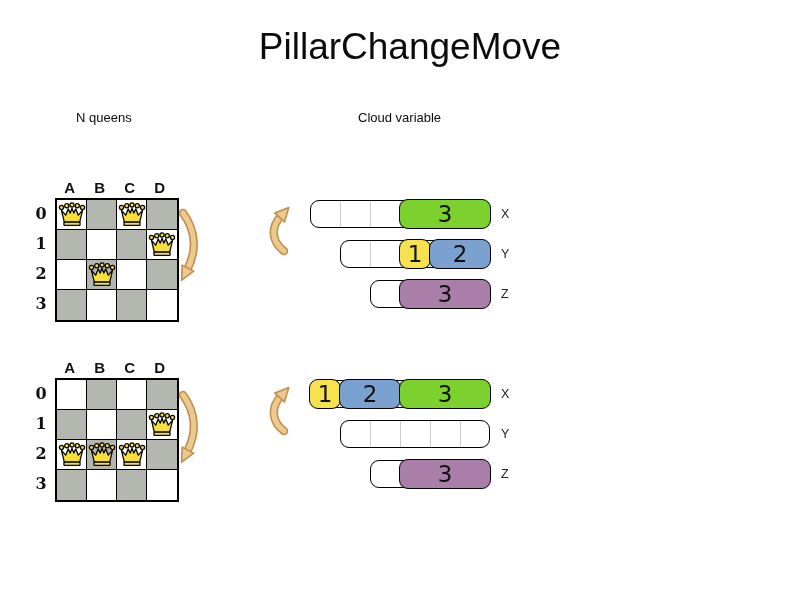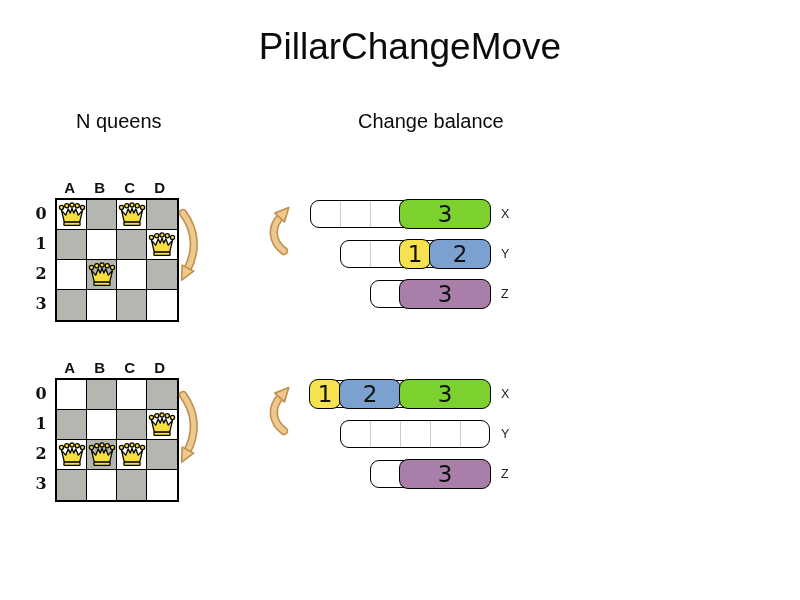--- a/index.html
+++ b/index.html
@@ -5,21 +5,21 @@
 <style>
   html,body{margin:0;padding:0}
   body{
     width:800px;height:600px;position:relative;overflow:hidden;
     background:#ffffff;color:#111;
     font-family:"Liberation Sans",sans-serif;
   }
   #scene{position:absolute;left:10px;top:0;width:800px;height:600px}
   .title{position:absolute;top:27px;left:0;width:800px;text-align:center;font-size:37px;line-height:1.1;color:#0b0b0b}
   .subtitle{position:absolute;top:69px;left:0;width:800px;text-align:center;font-size:13.5px;color:#0b0b0b}
-  .section-label{position:absolute;font-size:20px;color:#0b0b0b}
+  .section-label{position:absolute;font-size:13px;color:#0b0b0b}
   #nqueens-label{left:66px;top:110px}
   #cloud-label{left:348px;top:110px}
 
   
   .board{position:absolute;display:grid;grid-template-columns:repeat(4,30px);grid-template-rows:repeat(4,30px);border:2px solid #000;background:#fff}
   .cell{box-sizing:border-box;width:30px;height:30px;display:flex;align-items:center;justify-content:center;border-right:1px solid #000;border-bottom:1px solid #000}
   .cell:nth-child(4n){border-right:none}
   .cell:nth-child(n+13){border-bottom:none}
   .cell.dark{background:var(--gray_cell,#b3b7af)}
   .cell.light{background:#fff}
@@ -34,21 +34,21 @@
   .bar-label{position:absolute;height:28px;display:flex;align-items:center;font-size:12.5px;color:#222}
 
   svg.arrows{position:absolute;left:0;top:0;pointer-events:none}
 </style>
 </head>
 <body>
 
 <div id="scene">
   <div class="title">PillarChangeMove</div>
   <div class="section-label" id="nqueens-label">N queens</div>
-  <div class="section-label" id="cloud-label">Change balance</div>
+  <div class="section-label" id="cloud-label">Cloud variable</div>
 <div class="col-label" style="left: 45px; top: 179px;">A</div>
     <div class="col-label" style="left: 75px; top: 179px;">B</div>
     <div class="col-label" style="left: 105px; top: 179px;">C</div>
     <div class="col-label" style="left: 135px; top: 179px;">D</div>
     <div class="row-label" style="left: 22px; top: 198px;">0</div>
     <div class="row-label" style="left: 22px; top: 228px;">1</div>
     <div class="row-label" style="left: 22px; top: 258px;">2</div>
     <div class="row-label" style="left: 22px; top: 288px;">3</div>
     <div class="board" style="left: 45px; top: 198px;">
       <div class="cell light">

